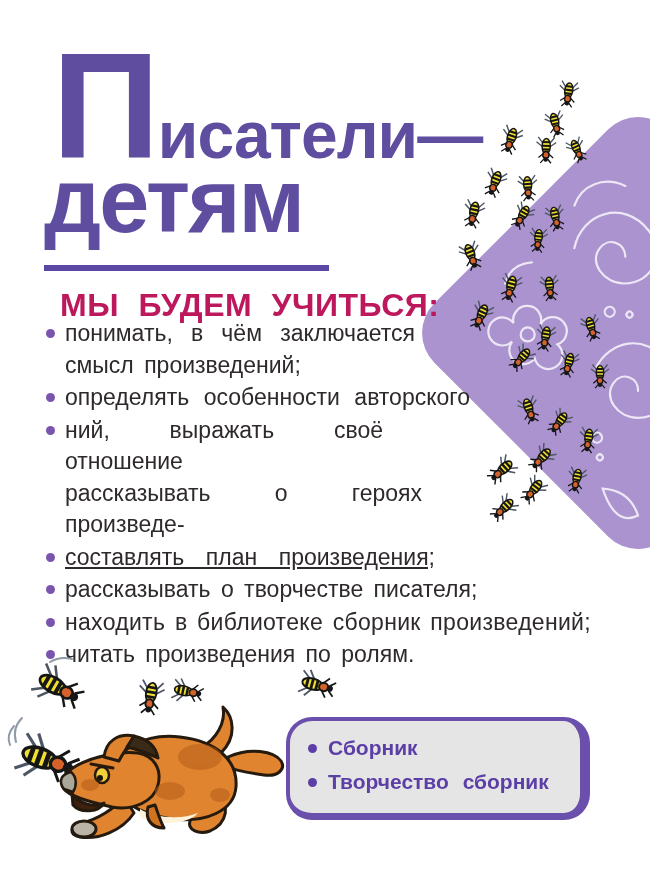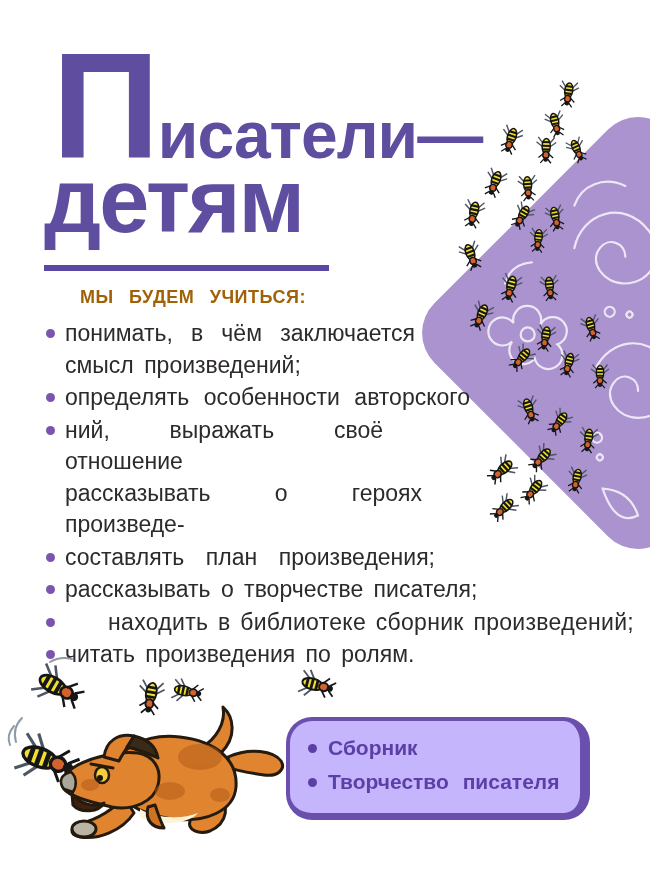--- a/index.html
+++ b/index.html
@@ -30,48 +30,48 @@
     position:absolute;left:0;top:156px;white-space:nowrap;
     font-weight:700;font-size:90px;line-height:1;letter-spacing:-2px;text-align:right;
   }
   .title-rule{
     position:absolute;left:44px;top:265px;width:285px;height:6px;
     background:#5b48a2;z-index:3;
   }
 
   
   .heading{
-    position:absolute;left:80px;top:287px;z-index:3;
-    font-weight:700;font-size:18px;color:#a16207;
+    position:absolute;left:60px;top:287px;z-index:3;
+    font-weight:700;font-size:32px;color:#be185d;
     word-spacing:10px;letter-spacing:.5px;white-space:nowrap;
   }
   .list{
     position:absolute;left:44px;top:318px;width:590px;z-index:3;
     font-size:23px;color:#2e2a2c;line-height:31.5px;
   }
   .item{position:relative;padding-left:21px;margin-bottom:1px;}
   .item .dot{
     position:absolute;left:2px;top:11px;width:9px;height:9px;
     border-radius:50%;background:#7a55ae;
   }
   .ln{word-spacing:4px;}
   .j{text-align:justify;text-align-last:justify;}
   
   .i0 .ln.l0{width:350px;}
   .i1 .ln.l0{width:405px;}
   .i2 .ln.l0{width:357px;}
   .i2 .ln.l1{width:318px;}
-  .i3 .ln.l0{width:370px;}
-  .i5 .ln.l0{letter-spacing:.3px;word-spacing:3px;text-align:right;}
+  .i3 .ln.l0{width:370px;text-decoration:underline;}
+  .i5 .ln.l0{letter-spacing:.3px;word-spacing:3px;}
 
   
   .terms-box{
     position:absolute;left:286px;top:717px;width:272px;height:68px;
     border:4px solid #6a50ac;border-right-width:10px;border-bottom-width:7px;
-    border-radius:26px;z-index:3;background:#c4b5fd;
+    border-radius:26px;z-index:3;background:#e5e5e5;
     padding:12px 0 12px 18px;
   }
   .term{
     position:relative;padding-left:20px;height:34px;line-height:30px;
     font-weight:700;font-size:21px;color:#5c3fa6;white-space:nowrap;
   }
   .term .dot2{
     position:absolute;left:0;top:11px;width:9px;height:9px;
     border-radius:50%;background:#5c3fa6;
   }
@@ -249,15 +249,15 @@
   </div>
 </div>
 
 <div class="terms-box">
   <div class="term t0">
     <span class="dot2"></span>
     <span>Сборник</span>
   </div>
   <div class="term t1">
     <span class="dot2"></span>
-    <span>Творчество писателя</span>
+    <span>Творчество сборник</span>
   </div>
 </div>
 
 </body></html>

